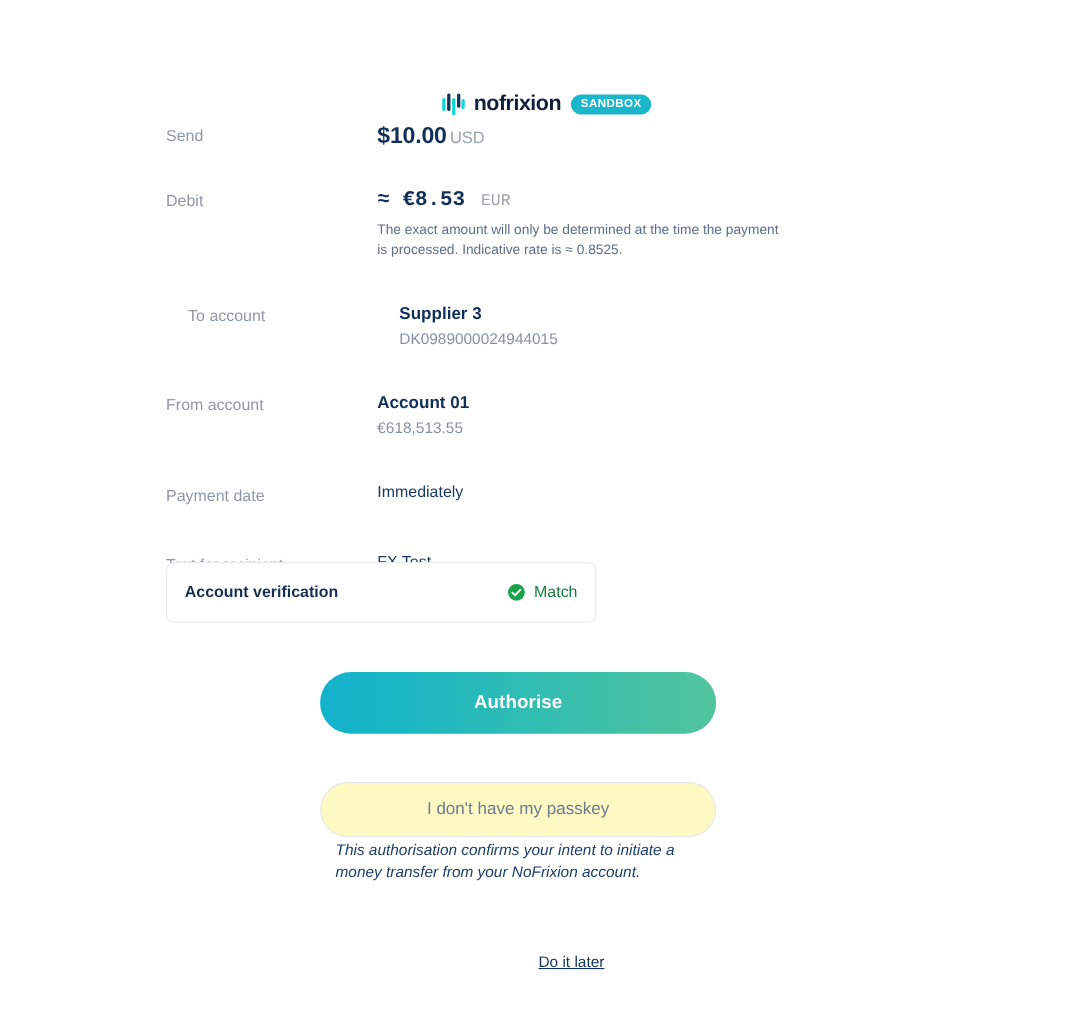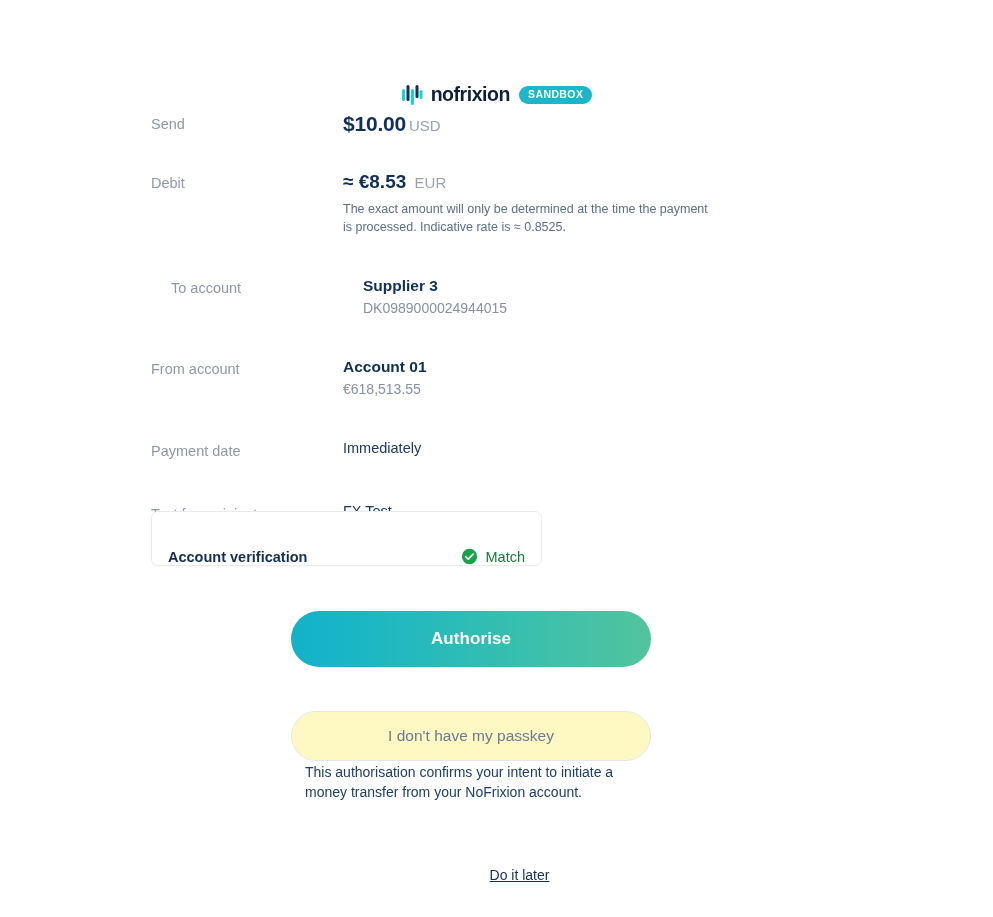--- a/index.html
+++ b/index.html
@@ -92,20 +92,21 @@
     font-weight: normal;
     color: #9aa3b1;
     letter-spacing: 0;
     margin-left: 3px;
   }
   .amount-approx {
     font-size: 19px;
     font-weight: bold;
     color: #10305a;
     line-height: 1.15;
+    font-family: Liberation Mono, monospace;
   }
   .amount-approx .approx-sign {
     font-weight: bold;
   }
   .note {
     margin-top: 7px;
     font-size: 12.5px;
     line-height: 1.45;
     color: #5d6f8a;
     max-width: 400px;
@@ -140,21 +141,21 @@
     position: absolute;
     left: 151px;
     top: 511px;
     width: 391px;
     height: 55px;
     box-sizing: border-box;
     background: #ffffff;
     border: 1px solid #e9ebef;
     border-radius: 7px;
     display: flex;
-    align-items: flex-end;
+    align-items: center;
     justify-content: space-between;
     padding: 0 16px;
     box-shadow: 0 1px 1px rgba(20,40,70,0.02);
   }
   .verify-title {
     font-size: 14.5px;
     font-weight: bold;
     color: #152f52;
   }
   .verify-status {
@@ -207,20 +208,21 @@
   }
 
   .disclaimer {
     position: absolute;
     left: 305px;
     top: 762px;
     width: 350px;
     font-size: 14px;
     line-height: 1.45;
     color: #1d3f67;
+    font-style: italic;
   }
 
   .do-later-wrap {
     position: absolute;
     left: 0;
     top: 866px;
     width: 993px;
     text-align: center;
     margin-left: 23px;
   }

